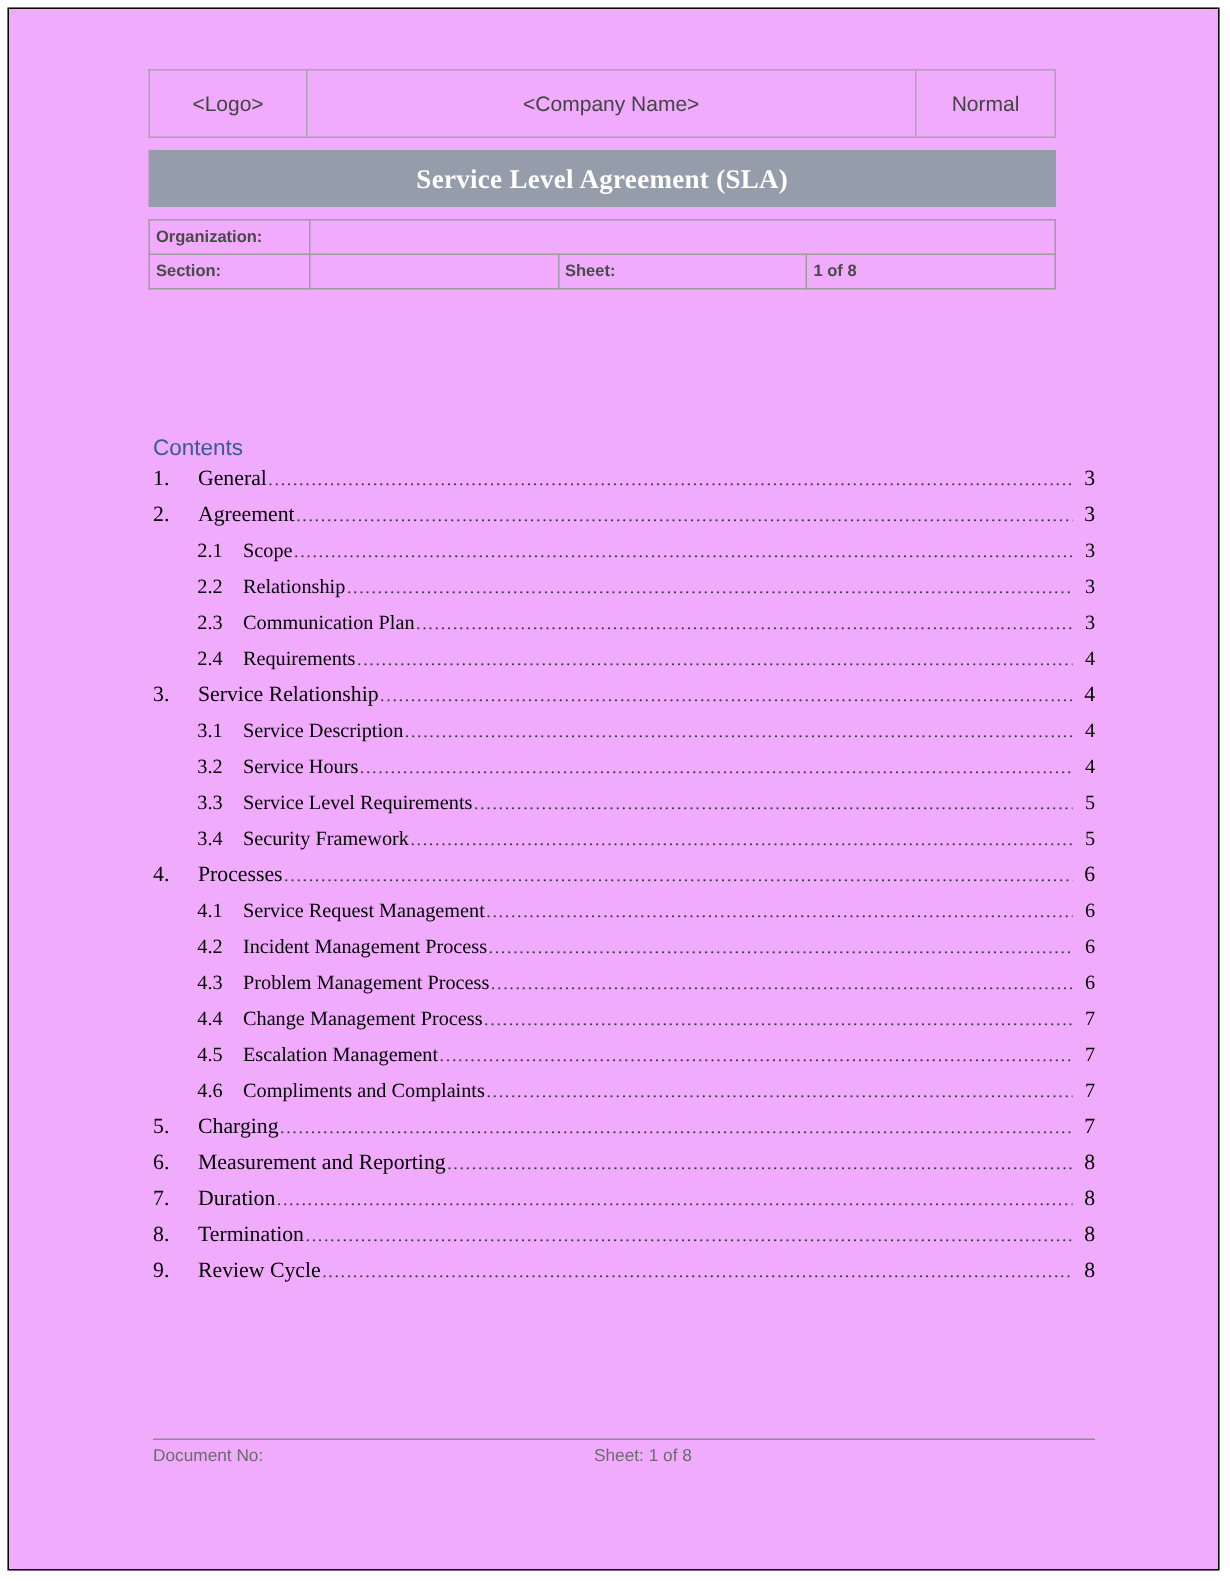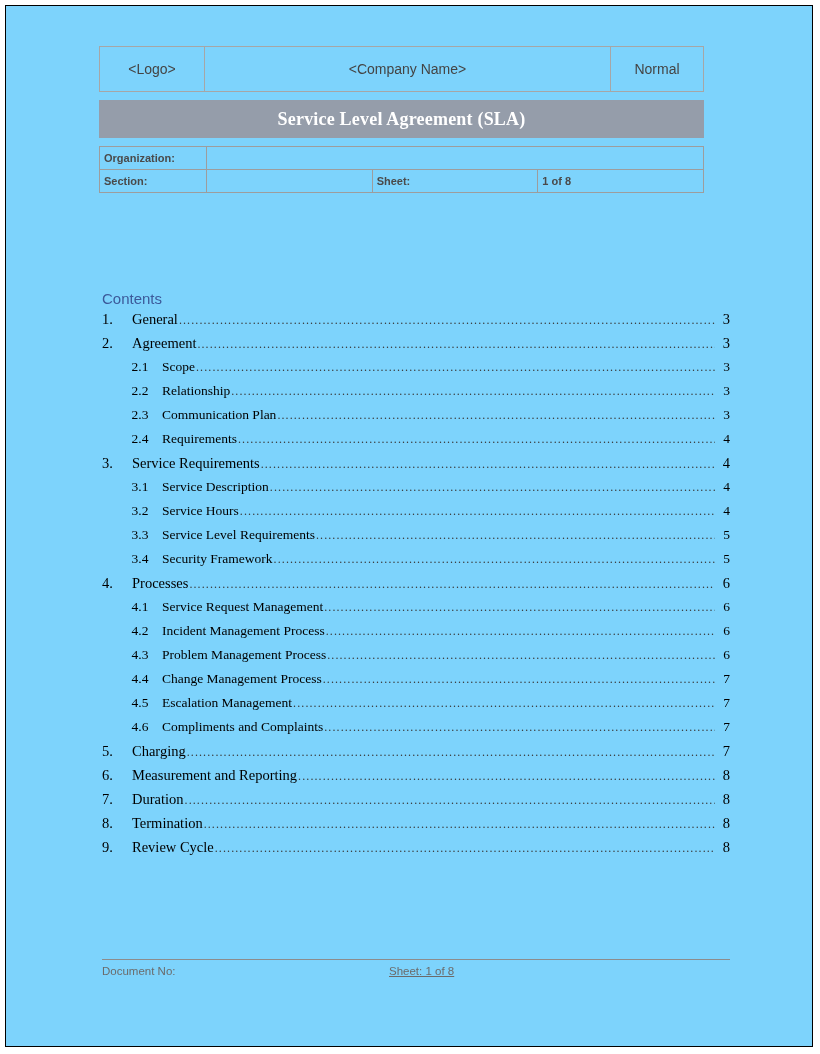--- a/index.html
+++ b/index.html
@@ -17,21 +17,21 @@
 
   
   .page-frame {
     position: absolute;
     left: 5px;
     top: 5px;
     width: 808px;
     height: 1042px;
     border: 1px solid #000000;
     box-sizing: border-box;
-    background: #7dd3fc;
+    background: #f0abfc;
   }
   .page-inner {
     position: absolute;
     left: 0; top: 0; right: 0; bottom: 0;
   }
 
   
   .hdr-table {
     position: absolute;
     left: 93px;
@@ -170,21 +170,21 @@
     width: 628px;
     font-family: "Liberation Sans", "DejaVu Sans", sans-serif;
     font-size: 11.5px;
     color: #6b6b6b;
   }
   .footer-line {
     position: relative;
     height: 16px;
   }
   .f-left   { position: absolute; left: 0; top: 0; }
-  .f-center { position: absolute; left: 287px; top: 0; text-decoration: underline; }
+  .f-center { position: absolute; left: 294px; top: 0; }
   .f-right  { position: absolute; right: 0; top: 0; }
 </style>
 </head>
 <body>
 
 <div class="page-frame">
 <div class="page-inner">
 
   <table class="hdr-table">
     <tbody>
@@ -247,21 +247,21 @@
           <span class="toc-page">3</span>
         </div>
         <div class="toc-row lvl2">
           <span class="toc-num">2.4</span>
           <span class="toc-label">Requirements</span>
           <span class="toc-dots"></span>
           <span class="toc-page">4</span>
         </div>
         <div class="toc-row">
           <span class="toc-num">3.</span>
-          <span class="toc-label">Service Requirements</span>
+          <span class="toc-label">Service Relationship</span>
           <span class="toc-dots"></span>
           <span class="toc-page">4</span>
         </div>
         <div class="toc-row lvl2">
           <span class="toc-num">3.1</span>
           <span class="toc-label">Service Description</span>
           <span class="toc-dots"></span>
           <span class="toc-page">4</span>
         </div>
         <div class="toc-row lvl2">

